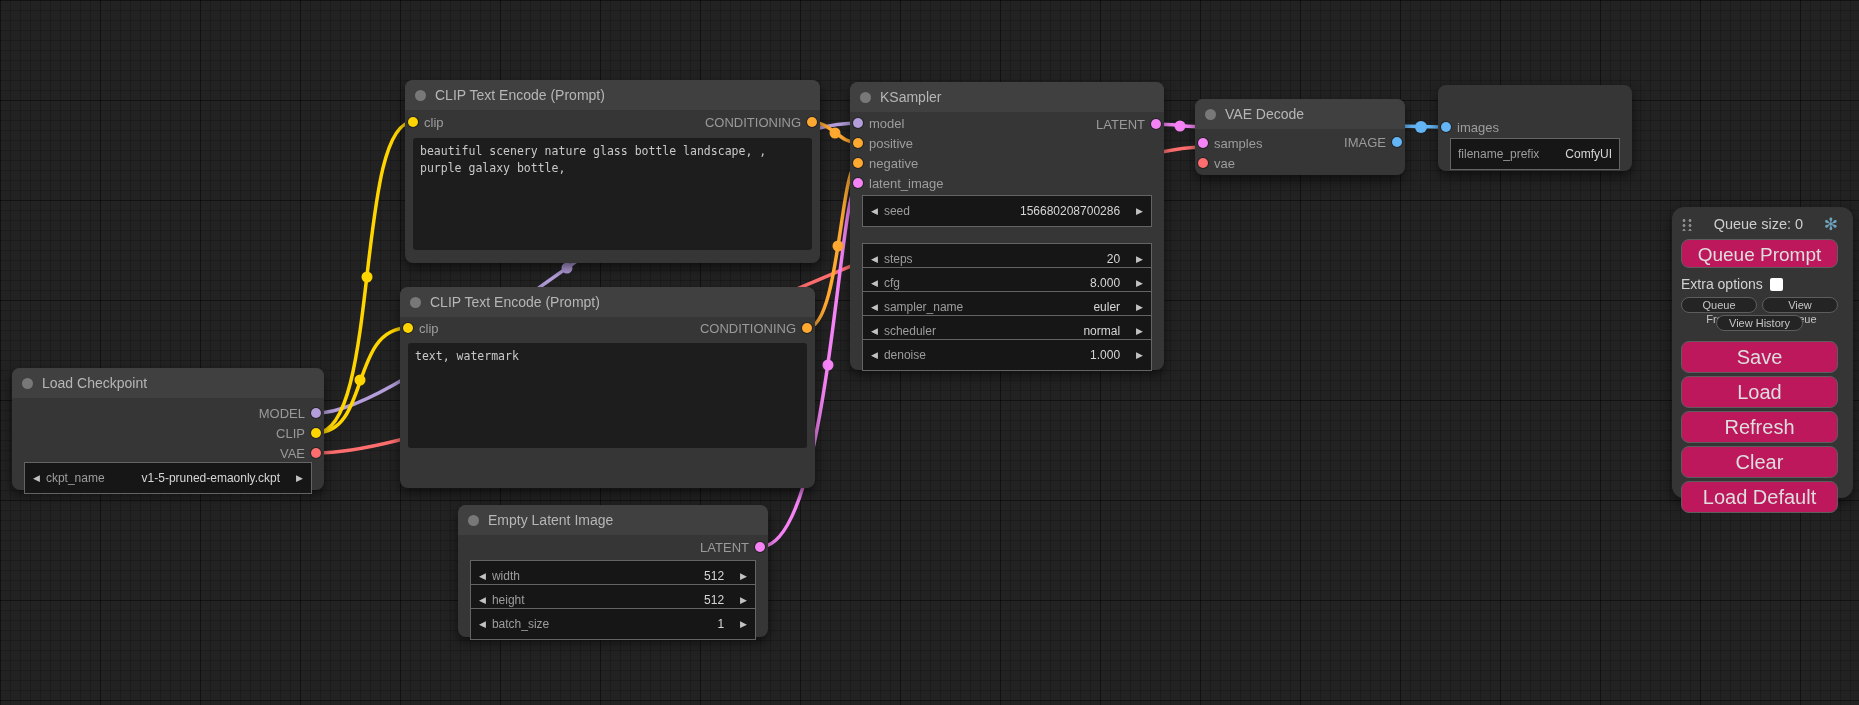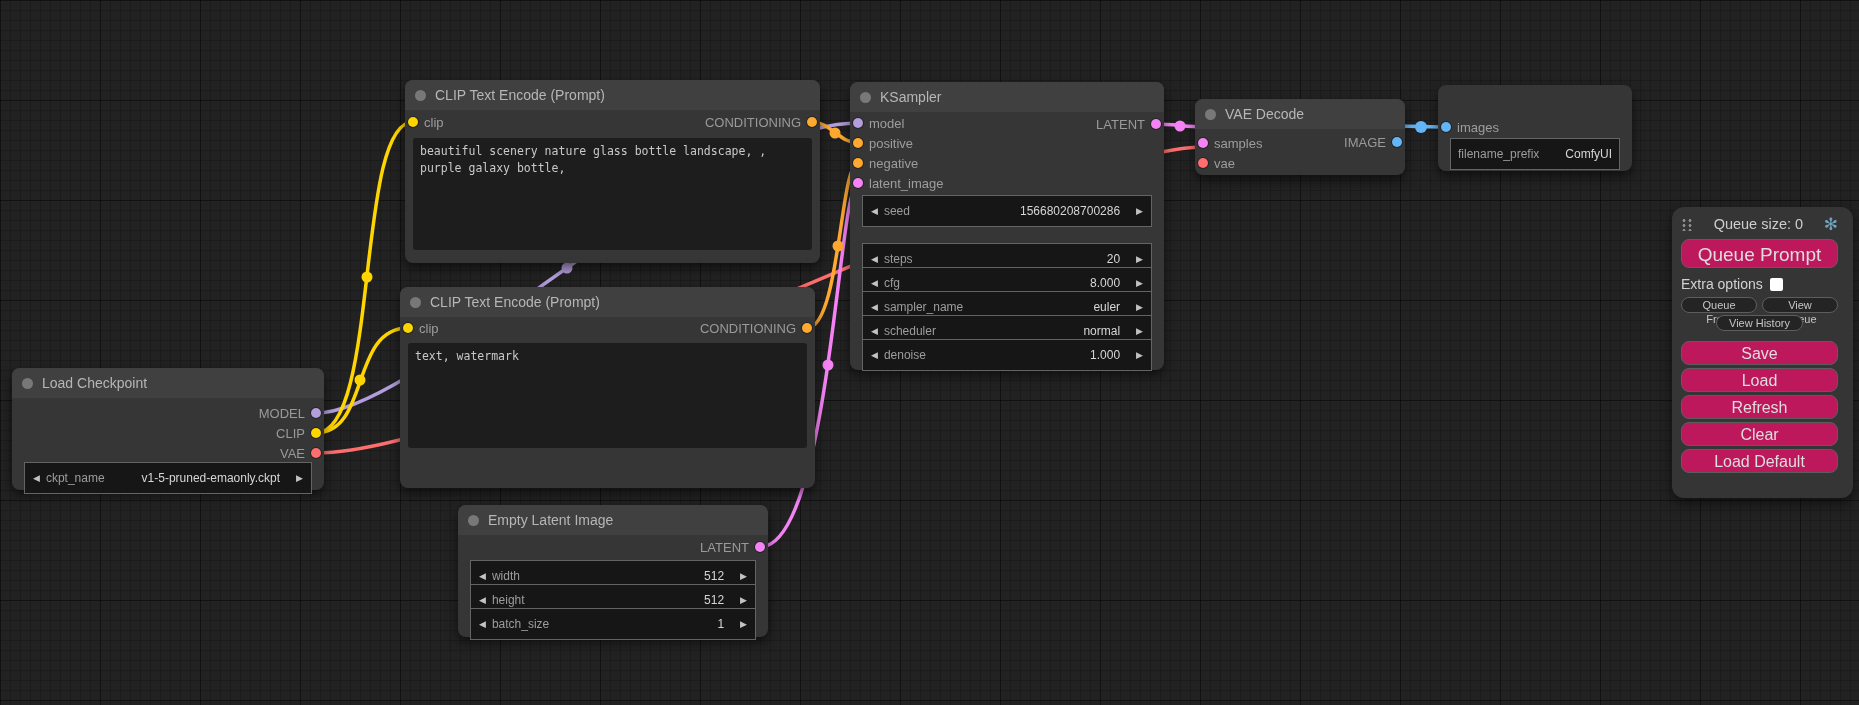--- a/index.html
+++ b/index.html
@@ -59,21 +59,21 @@
     background-size:6px 5px;background-position:0 1px;
   }
   .qp-title{flex:1;text-align:center;color:#cdcdcd;font-size:14.5px;}
   .gear{color:#6fa3bf;font-size:17px;line-height:1;cursor:pointer;flex:0 0 auto;}
   .btn{
     display:block;width:100%;background:#be185d;border:1px solid #5d5d5d;border-radius:8px;
     color:#dedede;text-align:center;cursor:pointer;box-sizing:border-box;
     font-family:"Liberation Sans", sans-serif;
   }
   .btn-big{height:29px;font-size:19px;line-height:27px;margin:2px 0 6px 0;}
-  .btn-std{height:24px;font-size:16px;line-height:22px;margin:3px 0;}
+  .btn-std{height:32px;font-size:20px;line-height:22px;margin:3px 0;}
   .extra-row{display:flex;align-items:center;gap:7px;height:20px;margin:2px 0 3px 0;}
   .extra-label{color:#d2d2d2;font-size:14px;}
   .checkbox{width:13px;height:13px;background:#ffffff;border-radius:2px;cursor:pointer;}
   .pill-row{display:flex;justify-content:center;gap:5px;margin:2px 0;}
   .pill{
     background:#242424;border:1px solid #5d5d5d;border-radius:8px;color:#c6c6c6;
     font-size:11px;line-height:14px;height:16px;padding:0 12px;cursor:pointer;box-sizing:border-box;
   }
   .pill.half{flex:1;text-align:center;}
   .btn-stack{margin-top:10px;}

